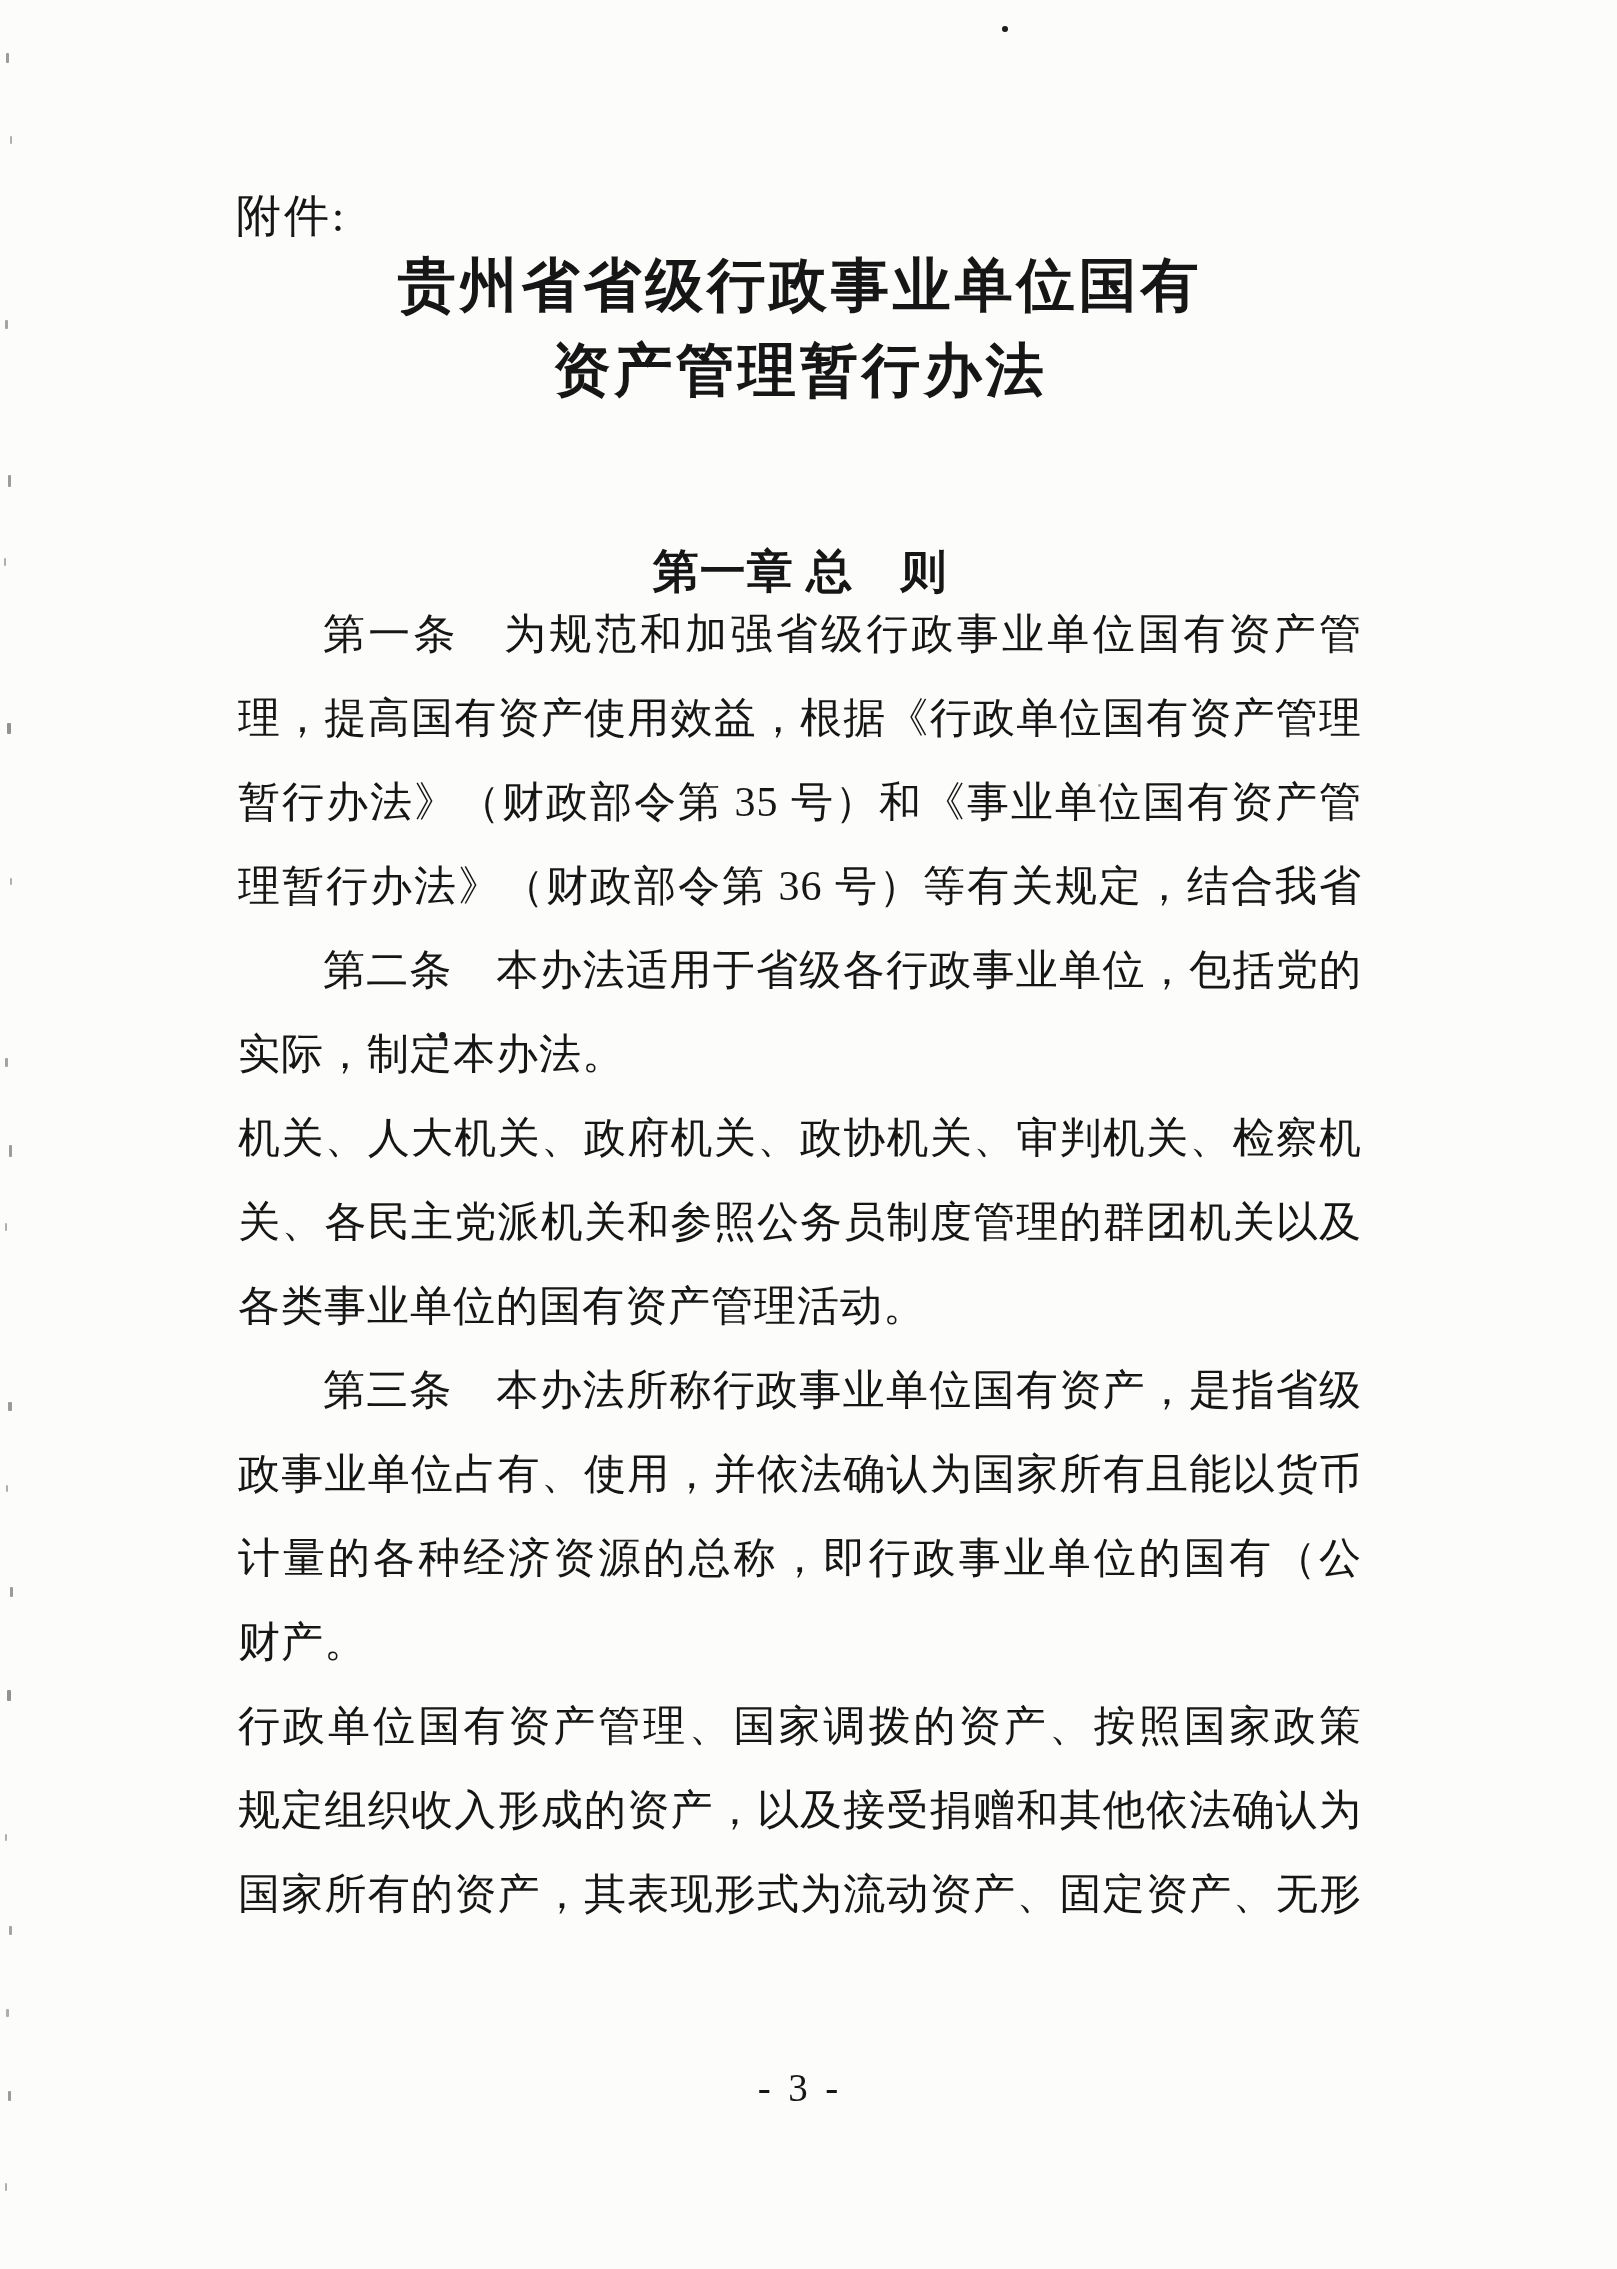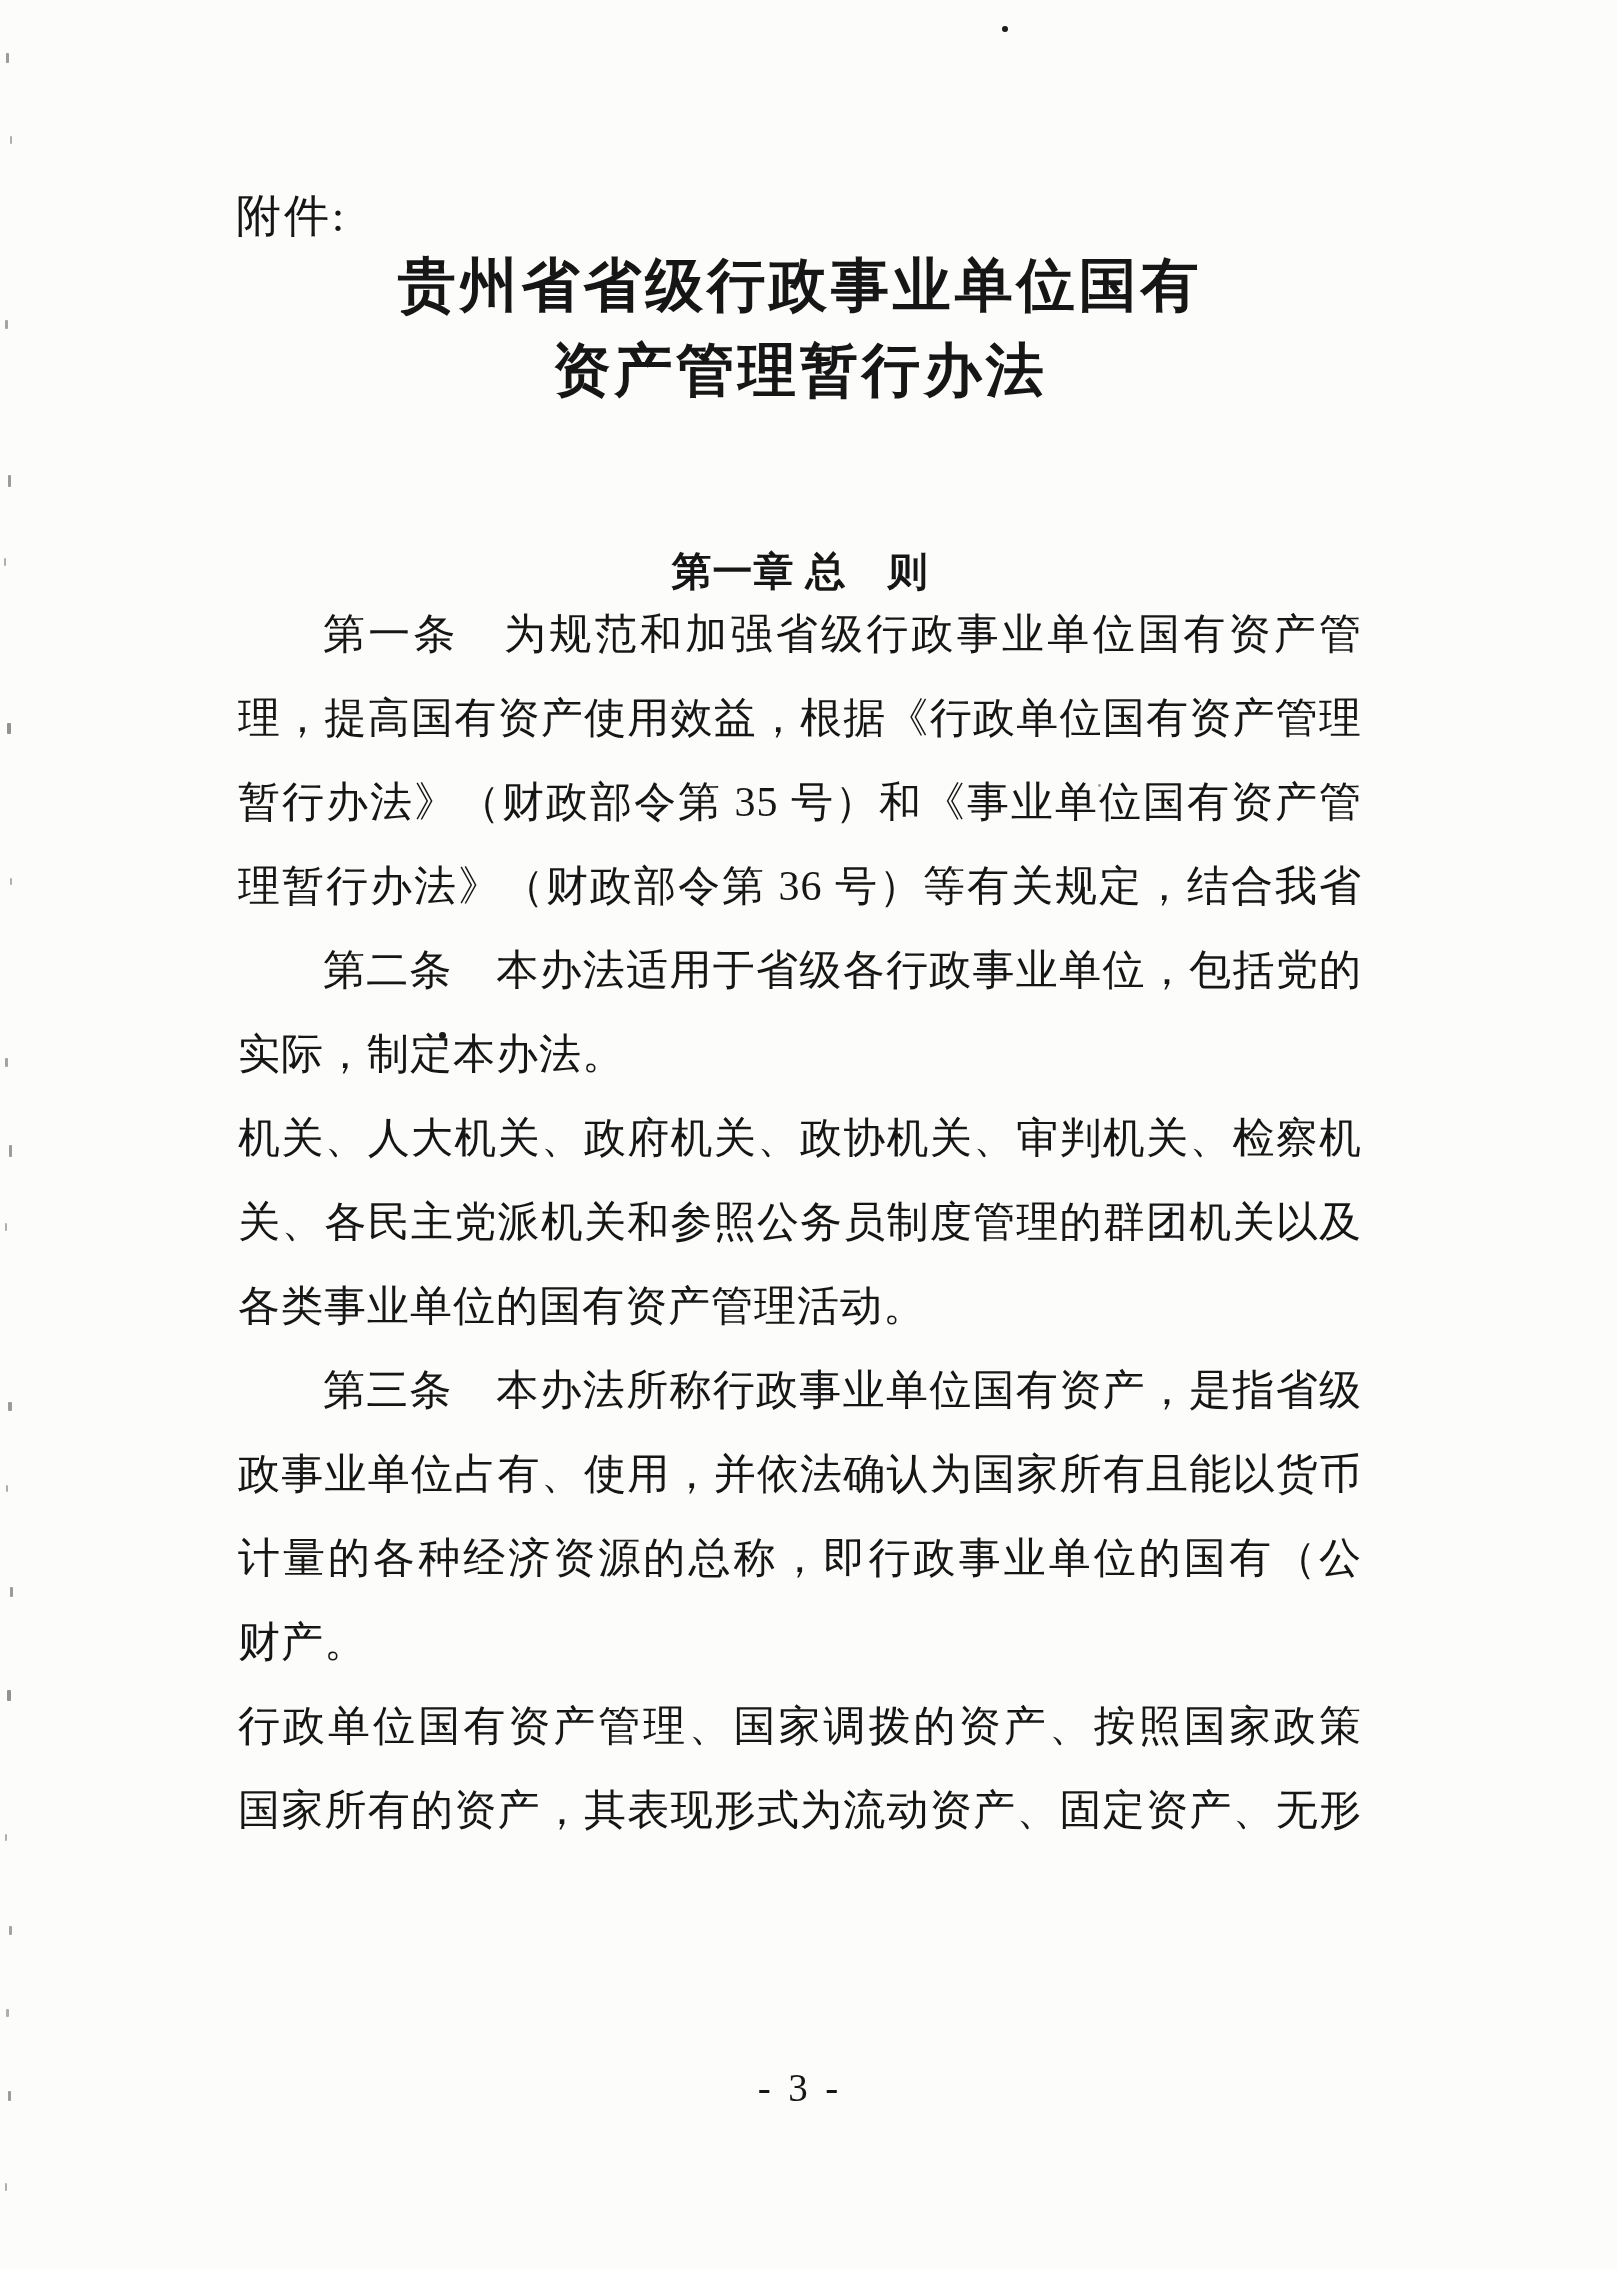--- a/index.html
+++ b/index.html
@@ -19,21 +19,21 @@
     position:absolute; left:236px; top:186px;
     font-size:45px; letter-spacing:2.9px; font-weight:500;
   }
   .doc-title {
     position:absolute; left:238px; top:243px; width:1124px;
     text-align:center; font-size:58px; font-weight:700;
     line-height:85px; letter-spacing:3.9px;
   }
   .chapter-heading {
     position:absolute; left:238px; top:543px; width:1124px;
-    text-align:center; font-size:40px; font-weight:700;
+    text-align:center; font-size:46px; font-weight:700;
     line-height:58px; letter-spacing:1px;
   }
   .body-text {
     position:absolute; left:238px; top:592px; width:1124px;
   }
   .line {
     height:84px; line-height:84px;
     font-size:42px; letter-spacing:1px;
     overflow:hidden;
   }
@@ -72,20 +72,21 @@
       <div class="line indent fill">第二条　本办法适用于省级各行政事业单位，包括党的</div>
       <div class="line">实际，制定本办法。</div>
       <div class="line fill">机关、人大机关、政府机关、政协机关、审判机关、检察机</div>
       <div class="line fill">关、各民主党派机关和参照公务员制度管理的群团机关以及</div>
       <div class="line">各类事业单位的国有资产管理活动。</div>
       <div class="line indent fill">第三条　本办法所称行政事业单位国有资产，是指省级行</div>
       <div class="line fill">政事业单位占有、使用，并依法确认为国家所有且能以货币</div>
       <div class="line fill">计量的各种经济资源的总称，即行政事业单位的国有（公共）</div>
       <div class="line">财产。</div>
       <div class="line fill">行政单位国有资产管理、国家调拨的资产、按照国家政策</div>
+      <div class="line fill">规定组织收入形成的资产，以及接受捐赠和其他依法确认为</div>
       <div class="line fill">国家所有的资产，其表现形式为流动资产、固定资产、无形</div>
     </div>
 
   <div class="page-footer">- 3 -</div>
 
   <div class="dot" style="left:1002px; top:26px;  width:5.8px; height:5.8px;"></div>
   <div class="dot" style="left:439px;  top:1032px; width:6.8px; height:6.8px;"></div>
   <div class="dot" style="left:699px;  top:711px; width:2.9px; height:2.9px; opacity:.5;"></div>
   <div class="dot" style="left:1098px; top:784px; width:2.9px; height:2.9px; opacity:.4;"></div>
   <div class="mark" style="left:5.8px;  top:53px;   width:2.9px; height:9.7px; opacity:.5;"></div>

